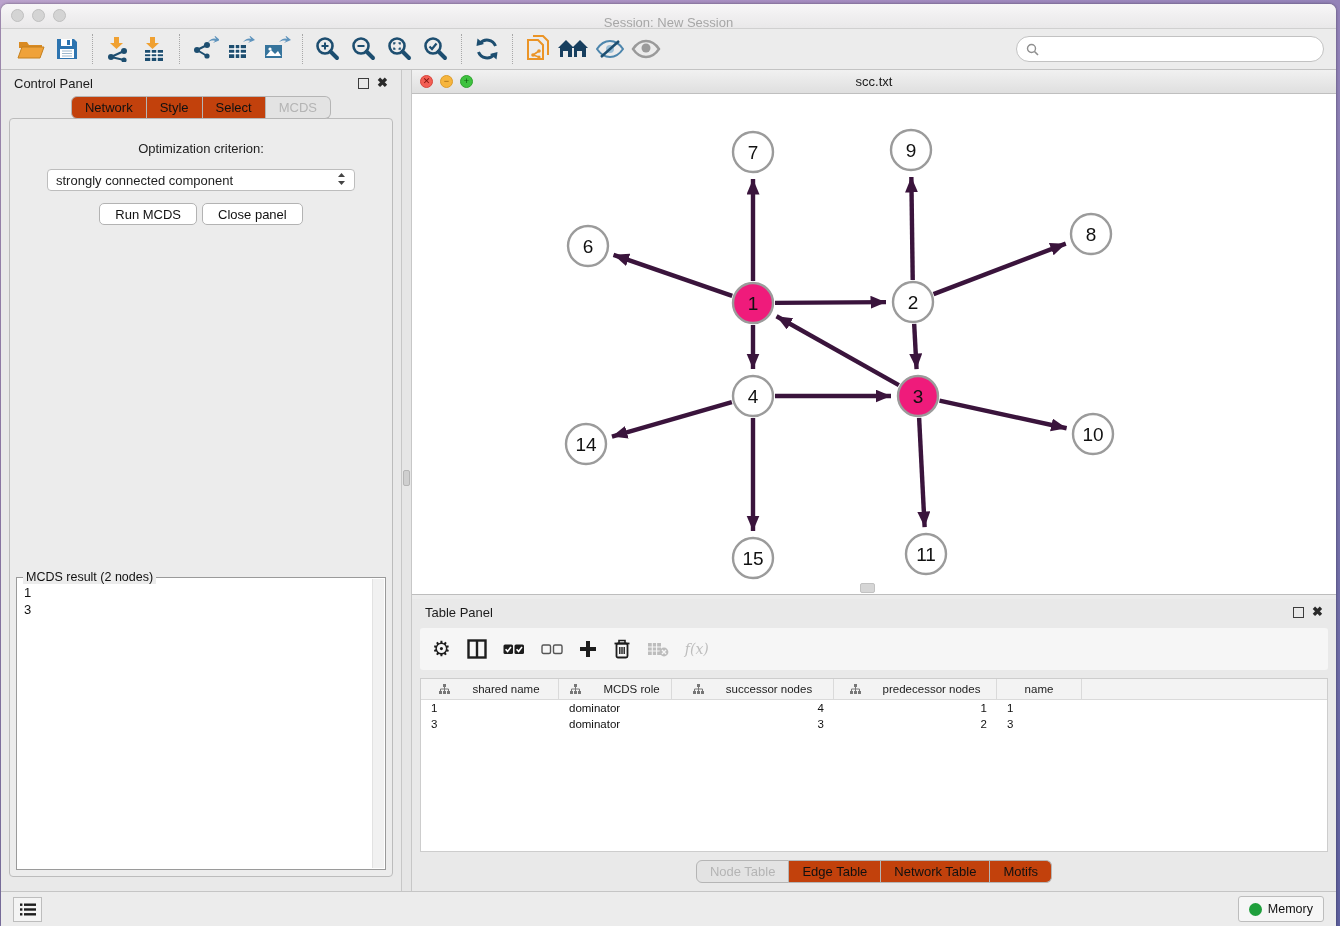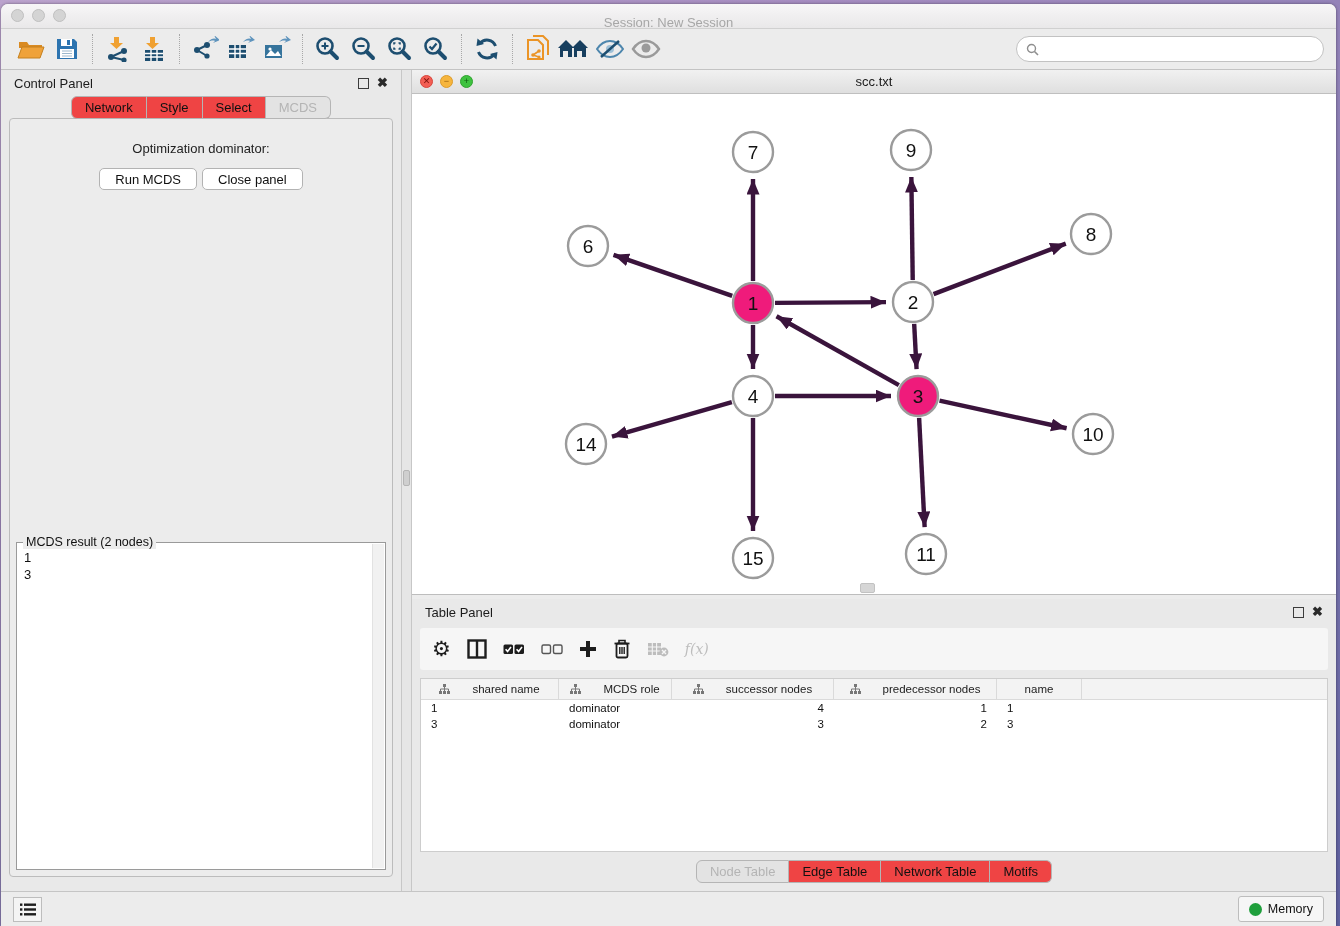--- a/index.html
+++ b/index.html
@@ -30,21 +30,21 @@
   .search input{border:none;outline:none;background:transparent;flex:1;font-size:12px;font-family:"Liberation Sans",sans-serif;}
   
   .main{flex:1;display:flex;min-height:0;}
   
   .control-panel{width:400px;flex:0 0 400px;display:flex;flex-direction:column;background:#e9e9e9;min-height:0;}
   .panel-header{height:26px;flex:0 0 26px;display:flex;align-items:center;padding:0 13px;font-size:13px;color:#1c1c1c;}
   .win-btns{margin-left:auto;display:flex;align-items:center;gap:8px;}
   .float-btn{width:9px;height:9px;border:1.6px solid #3c3c3c;background:transparent;}
   .close-x{font-size:13px;font-weight:bold;color:#2a2a2a;line-height:12px;}
   .tabs-row{display:flex;justify-content:center;position:relative;z-index:2;}
-  .tab{padding:3px 13px;font-size:13px;background:#ef4444;border:1px solid #b5b5b5;border-left:none;color:#111;cursor:default;}
+  .tab{padding:3px 13px;font-size:13px;background:#c2410c;border:1px solid #b5b5b5;border-left:none;color:#111;cursor:default;}
   .tab:first-child{border-left:1px solid #b5b5b5;border-radius:6px 0 0 6px;}
   .tab:last-child{border-radius:0 6px 6px 0;}
   .tab.active{background:#e3e3e3;color:#b4b4b4;}
   .cp-content{flex:1;margin:-1px 8px 14px;background:#ececec;border:1px solid #bcbcbc;border-radius:4px;
     display:flex;flex-direction:column;align-items:center;min-height:0;}
   .opt-label{margin-top:22px;font-size:13px;}
   .dropdown{margin-top:13px;width:308px;height:22px;box-sizing:border-box;background:#fff;border:1px solid #bdbdbd;
     border-radius:4px;display:flex;align-items:center;padding:0 8px;font-size:13px;}
   .dd-arrows{margin-left:auto;}
   .btn-row{margin-top:12px;display:flex;gap:5px;}
@@ -254,21 +254,30 @@
           <span class="close-x">✖</span>
         </span>
       </div>
       <div class="tabs-row">
             <div class="tab">Network</div>
             <div class="tab">Style</div>
             <div class="tab">Select</div>
             <div class="tab active">MCDS</div>
           </div>
       <div class="cp-content">
-        <div class="opt-label">Optimization dominator:</div>
+        <div class="opt-label">Optimization criterion:</div>
+        <div class="dropdown">
+          <span>strongly connected component</span>
+          <span class="dd-arrows">
+            <svg width="9" height="14" viewBox="0 0 9 14">
+                  <path d="M4.5 1 8 5H1z" fill="#444"></path>
+                  <path d="M4.5 13 1 9h7z" fill="#444"></path>
+                </svg>
+          </span>
+        </div>
         <div class="btn-row">
           <button class="btn">Run MCDS</button>
           <button class="btn">Close panel</button>
         </div>
         <div class="mcds-fieldset">
           <span class="mcds-legend">MCDS result (2 nodes)</span>
           <div class="result-lines">
                 <div>1</div>
                 <div>3</div>
               </div>

